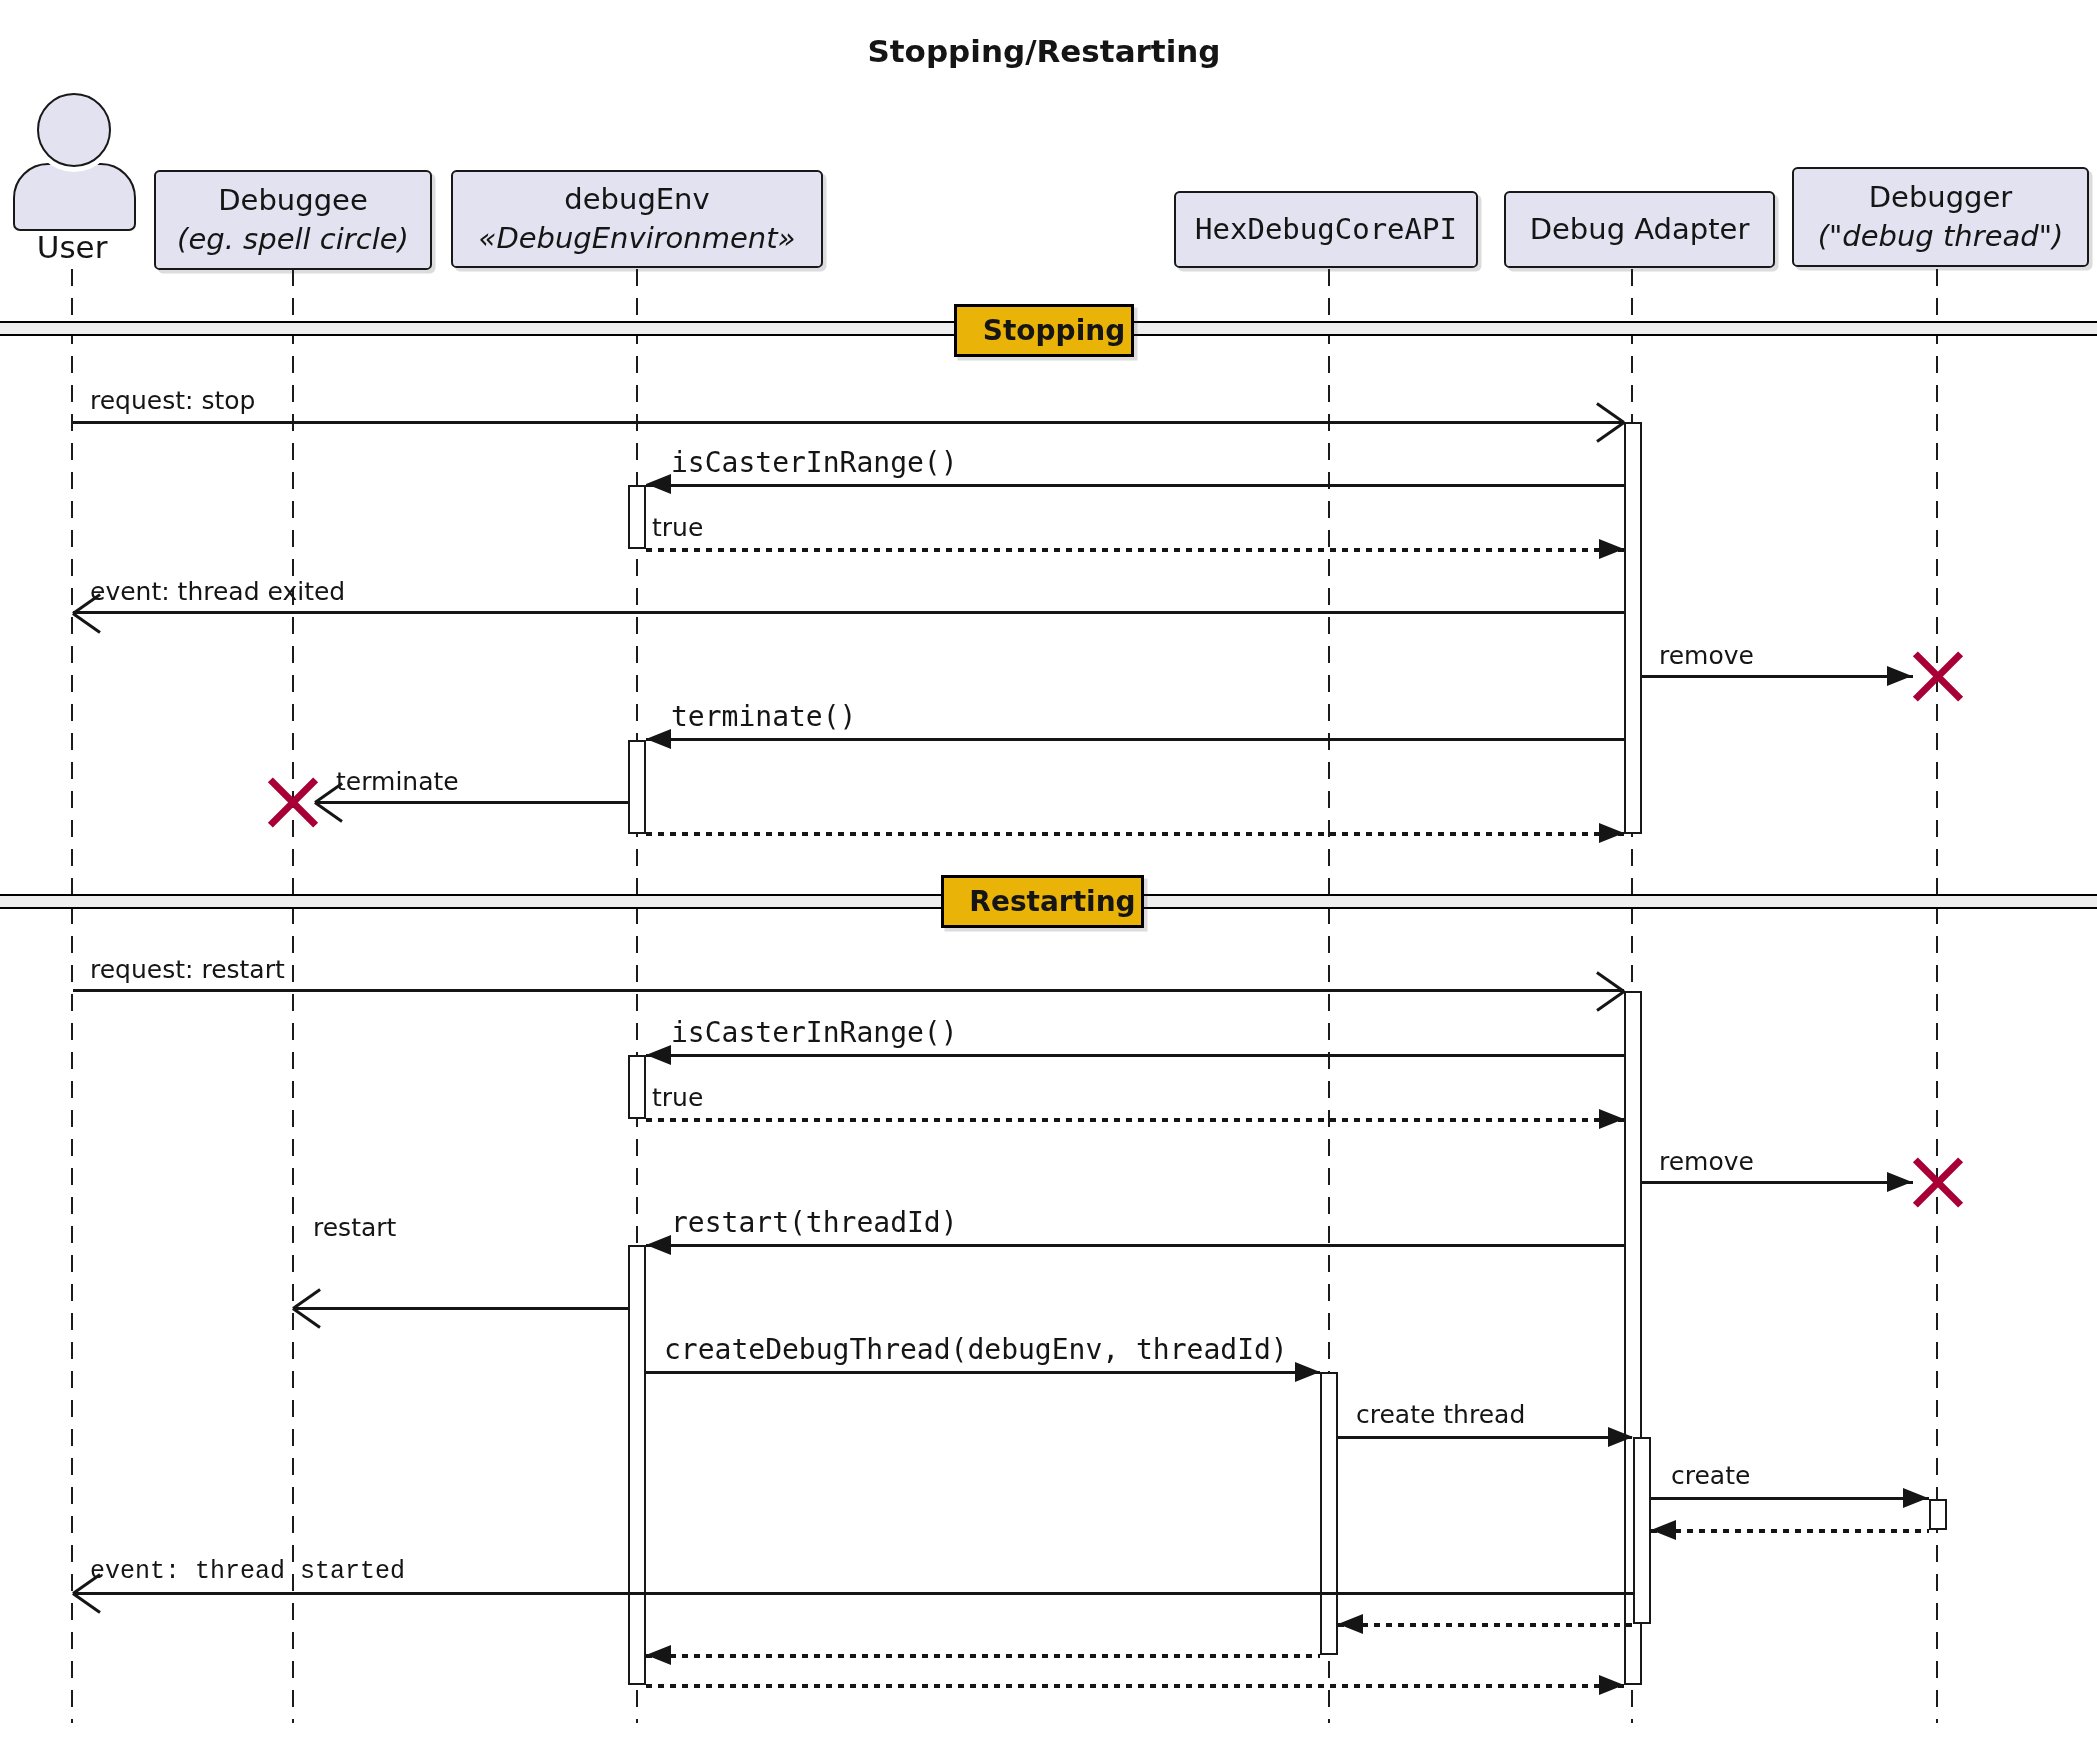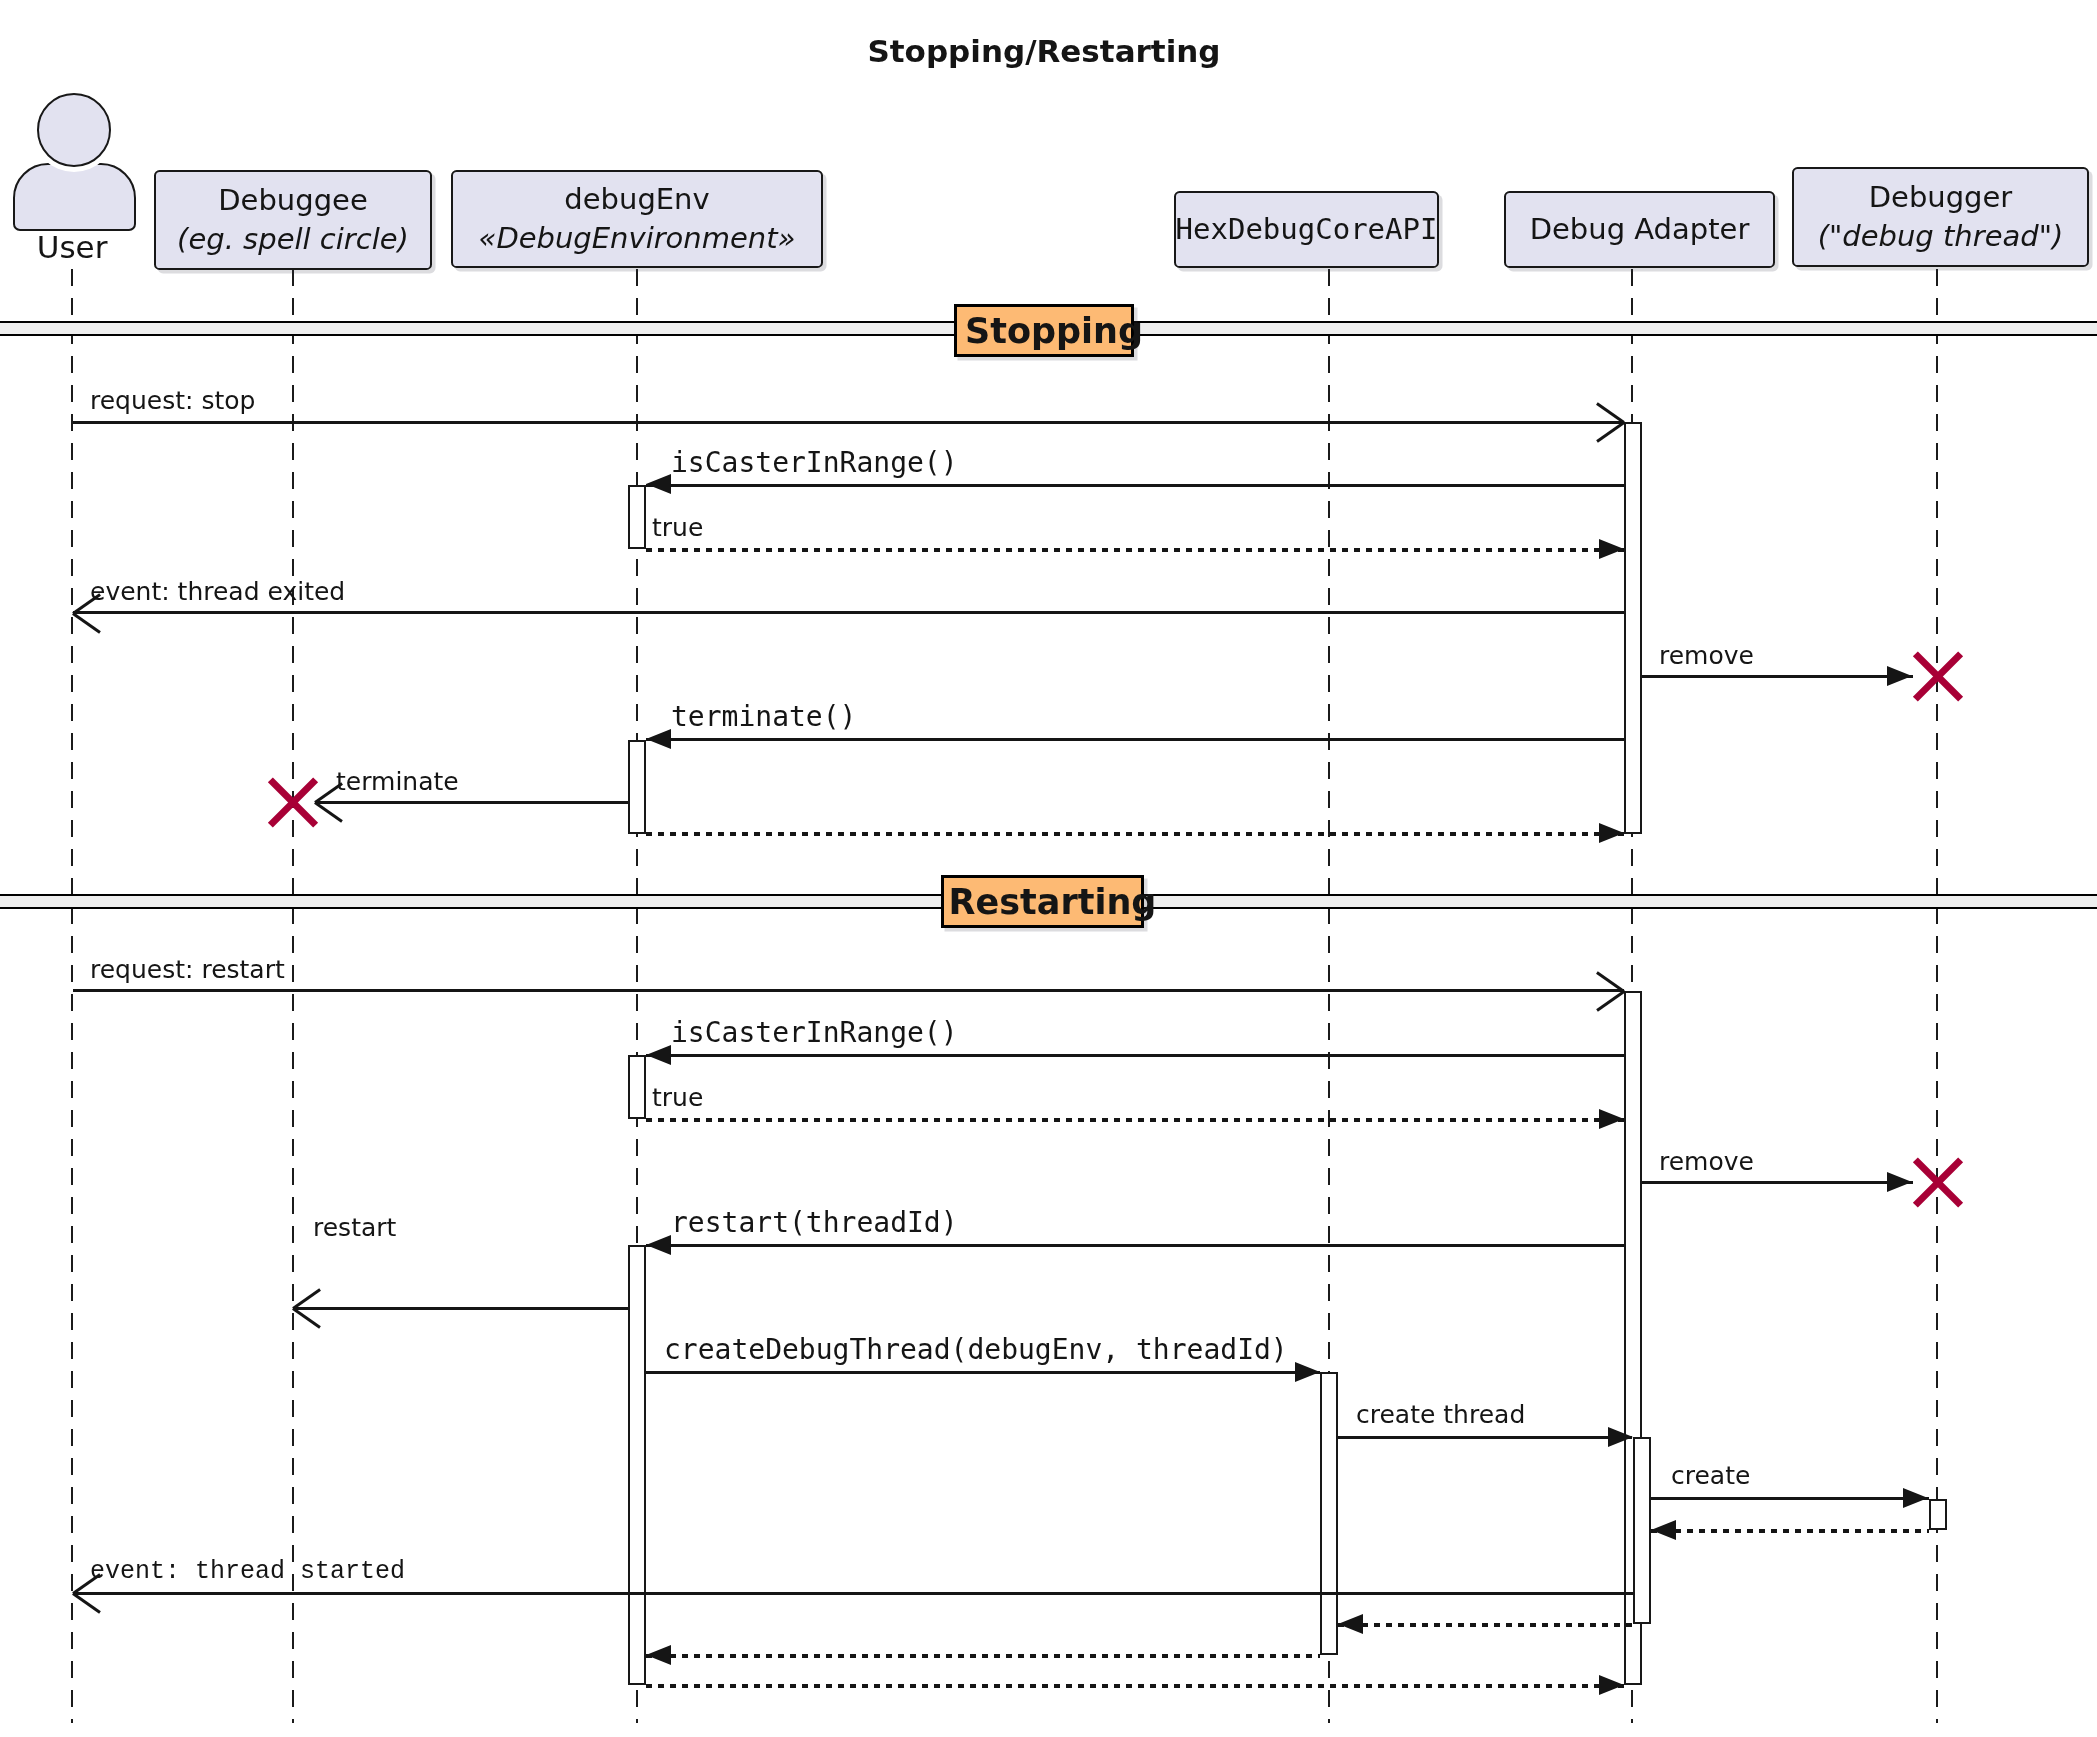--- a/index.html
+++ b/index.html
@@ -16,22 +16,22 @@
   
   .actor-head{width:70px;height:70px;border-radius:50%;background:#E2E2F0;border:2.1px solid #181818;box-shadow:0 0 0 4.9px #fff;z-index:3;}
   .actor-body{width:119px;height:64px;background:#E2E2F0;border:2.1px solid #181818;border-radius:35px 35px 7px 7px;z-index:2;}
   .actor-label{font-size:31px;text-align:center;z-index:3;}
   
   .lifeline{width:2.1px;background:repeating-linear-gradient(180deg,#1b1b1b 0 16.7px,transparent 16.7px 29px);z-index:0;}
   
   .act{width:18px;background:#fff;border:2.1px solid #181818;box-sizing:border-box;z-index:2;}
   
   .sect-strip{left:0;width:2097px;height:15.4px;background:#EEEEEE;border-top:2.8px solid #000;border-bottom:2.8px solid #000;box-sizing:border-box;z-index:2;}
-  .sect-box{background:#fdba74;border:3.5px solid #000;box-sizing:border-box;display:flex;align-items:center;justify-content:center;
-            font-size:35px;font-weight:bold;box-shadow:3.5px 3.5px 0 rgba(60,60,80,0.18);z-index:3;padding-left:20px;}
+  .sect-box{background:#eab308;border:3.5px solid #000;box-sizing:border-box;display:flex;align-items:center;justify-content:center;
+            font-size:28px;font-weight:bold;box-shadow:3.5px 3.5px 0 rgba(60,60,80,0.18);z-index:3;padding-left:20px;}
   
   .ln{height:2.8px;background:#151515;z-index:4;}
   .lndot{height:3.5px;background:repeating-linear-gradient(90deg,#151515 0 6.3px,transparent 6.3px 12px);z-index:4;}
   
   .hfr{width:0;height:0;border-top:10.5px solid transparent;border-bottom:10.5px solid transparent;border-left:25px solid #151515;z-index:5;}
   .hfl{width:0;height:0;border-top:10.5px solid transparent;border-bottom:10.5px solid transparent;border-right:25px solid #151515;z-index:5;}
   .hol,.hor{width:32px;height:28px;z-index:5;}
   .hol::before,.hol::after{content:"";position:absolute;left:0;top:12.6px;width:33px;height:2.8px;background:#151515;transform-origin:0 50%;}
   .hol::before{transform:rotate(-35deg);}
   .hol::after{transform:rotate(35deg);}
@@ -64,21 +64,21 @@
 <div class="abs actor-label" style="left:5.6px;top:229px;width:133px;">User</div>
 
 <div class="abs pbox" style="left:154px;top:170px;width:278px;height:100px;">
   <div>Debuggee</div>
   <div class="sub">(eg. spell circle)</div>
 </div>
 <div class="abs pbox" style="left:451px;top:170px;width:372px;height:98px;">
   <div>debugEnv</div>
   <div class="sub">«DebugEnvironment»</div>
 </div>
-<div class="abs pbox mono" style="left:1174px;top:191px;width:265px;height:77px;">
+<div class="abs pbox mono" style="left:1174px;top:191px;width:304px;height:77px;">
   <div>HexDebugCoreAPI</div>
 </div>
 <div class="abs pbox" style="left:1504px;top:191px;width:271px;height:77px;">
   <div>Debug Adapter</div>
 </div>
 <div class="abs pbox" style="left:1792px;top:167px;width:297px;height:100px;">
   <div>Debugger</div>
   <div class="sub">("debug thread")</div>
 </div>
 

